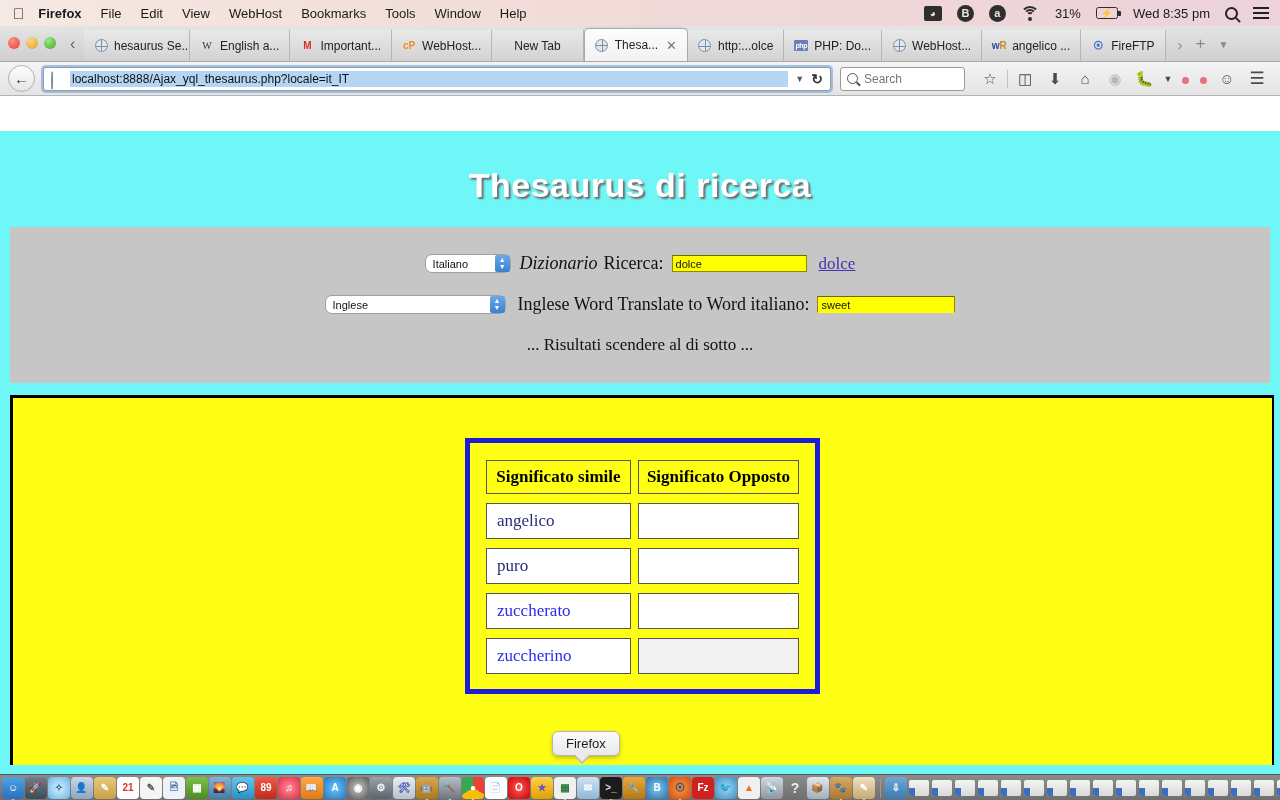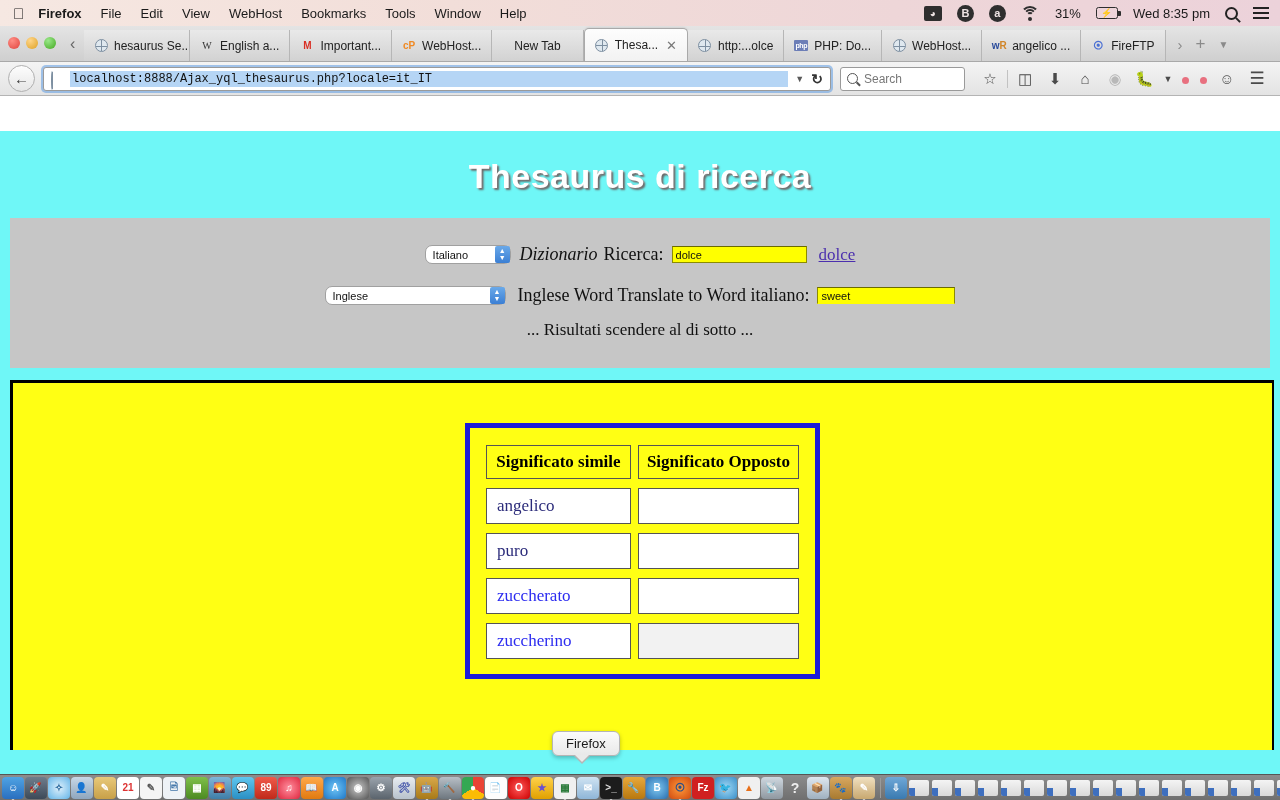--- a/index.html
+++ b/index.html
@@ -112,40 +112,40 @@
   }
   #urlbar {
     flex:1 1 auto; height:24px; background:#fff;
     border:1px solid #9a9a9a; border-radius:3px;
     display:flex; align-items:center; padding:0 4px; min-width:0;
     box-shadow: 0 0 0 2px rgba(93,155,226,.55);
   }
   #urlbar .lock { width:14px;height:14px;margin:0 5px 0 3px;flex:0 0 14px; }
   #urltext {
     font-size:12px; color:#111; background:#b5d5f5; padding:1px 2px;
-    white-space:nowrap; overflow:hidden; flex:1 1 auto;font-family:Liberation Mono, monospace;
+    white-space:nowrap; overflow:hidden; flex:1 1 auto;
   }
   #urlbar .drop { color:#5a5a5a; font-size:9px; margin:0 7px; }
   #urlbar .reload { color:#333; font-size:14px; margin-right:3px; font-weight:bold; }
   #searchbar {
     width:125px; height:24px; margin-left:9px; background:#fff;
     border:1px solid #9a9a9a; border-radius:3px;
     display:flex;align-items:center; gap:6px; padding:0 6px; flex:0 0 125px;
   }
   #searchbar .sglass { width:11px;height:11px;border:1.6px solid #555;border-radius:50%;position:relative;flex:0 0 11px;}
   #searchbar .sglass::after{content:'';position:absolute;right:-4px;bottom:-2px;width:5px;height:1.6px;background:#555;transform:rotate(45deg);}
   #searchbar span { font-size:12px; color:#777; }
   #navtools { display:flex; align-items:center; gap:0; margin-left:10px; }
   #navtools .ti { width:30px; text-align:center; font-size:15px; color:#4a4a4a; }
   #navtools .sep { width:1px; height:18px; background:#c2c2c2; margin:0 2px; }
   .dotpink { width:7px;height:7px;border-radius:50%;background:#e8707f;display:inline-block; }
   #content { position:absolute; left:0; top:105px; width:1280px; height:669px; background:#6ff7f7; }
 
   #title {
-    text-align:center; padding-top:26px;
+    text-align:center; padding-top:35px;
     font-size: 34px; font-weight: bold; color:#ffffff;
     text-shadow: 2px 2px 2px #6a6a6a, 1px 1px 0 #cfcfcf;
     letter-spacing: .5px;
   }
 
   #form {
     margin: 22px 10px 0 10px; background:#c6c6c6;
     padding: 22px 0 28px 0;
   }
   .frow { display:flex; align-items:center; justify-content:center; }
@@ -167,21 +167,21 @@
   }
   .serif { font-family:"Liberation Serif", serif; font-size:18px; color:#111; }
   .serif.ital { font-style: italic; }
   input.ybox {
     background:#ffff00; border:1px solid #8c8c00; border-top-color:#6b6b00;
     font-family:"Liberation Sans",sans-serif; font-size:11px; color:#111;
     height:17px; padding:0 3px;
   }
   input.ybox.noborderbottom { border-bottom-color:transparent; border-left-color:#8c8c00; }
   a.hit { font-family:"Liberation Serif",serif; font-size:17px; color:#4b2fae; text-decoration:underline; }
-  #resline { text-align:center; margin-top:14px; font-family:"Liberation Serif",serif; font-size:17px; color:#111; }
+  #resline { text-align:center; margin-top:20px; font-family:"Liberation Serif",serif; font-size:17px; color:#111; }
 
   
   #results {
     margin: 12px 6px 0 10px; background:#ffff14;
     border-top: 3px solid #000; border-left:3px solid #000; border-right:2px solid #000;
     padding-bottom: 30px; min-height: 370px;
   }
   #resTitle {
     text-align:center; padding-top:28px;
     font-size:30px; font-weight:bold; color:#ffffff;

